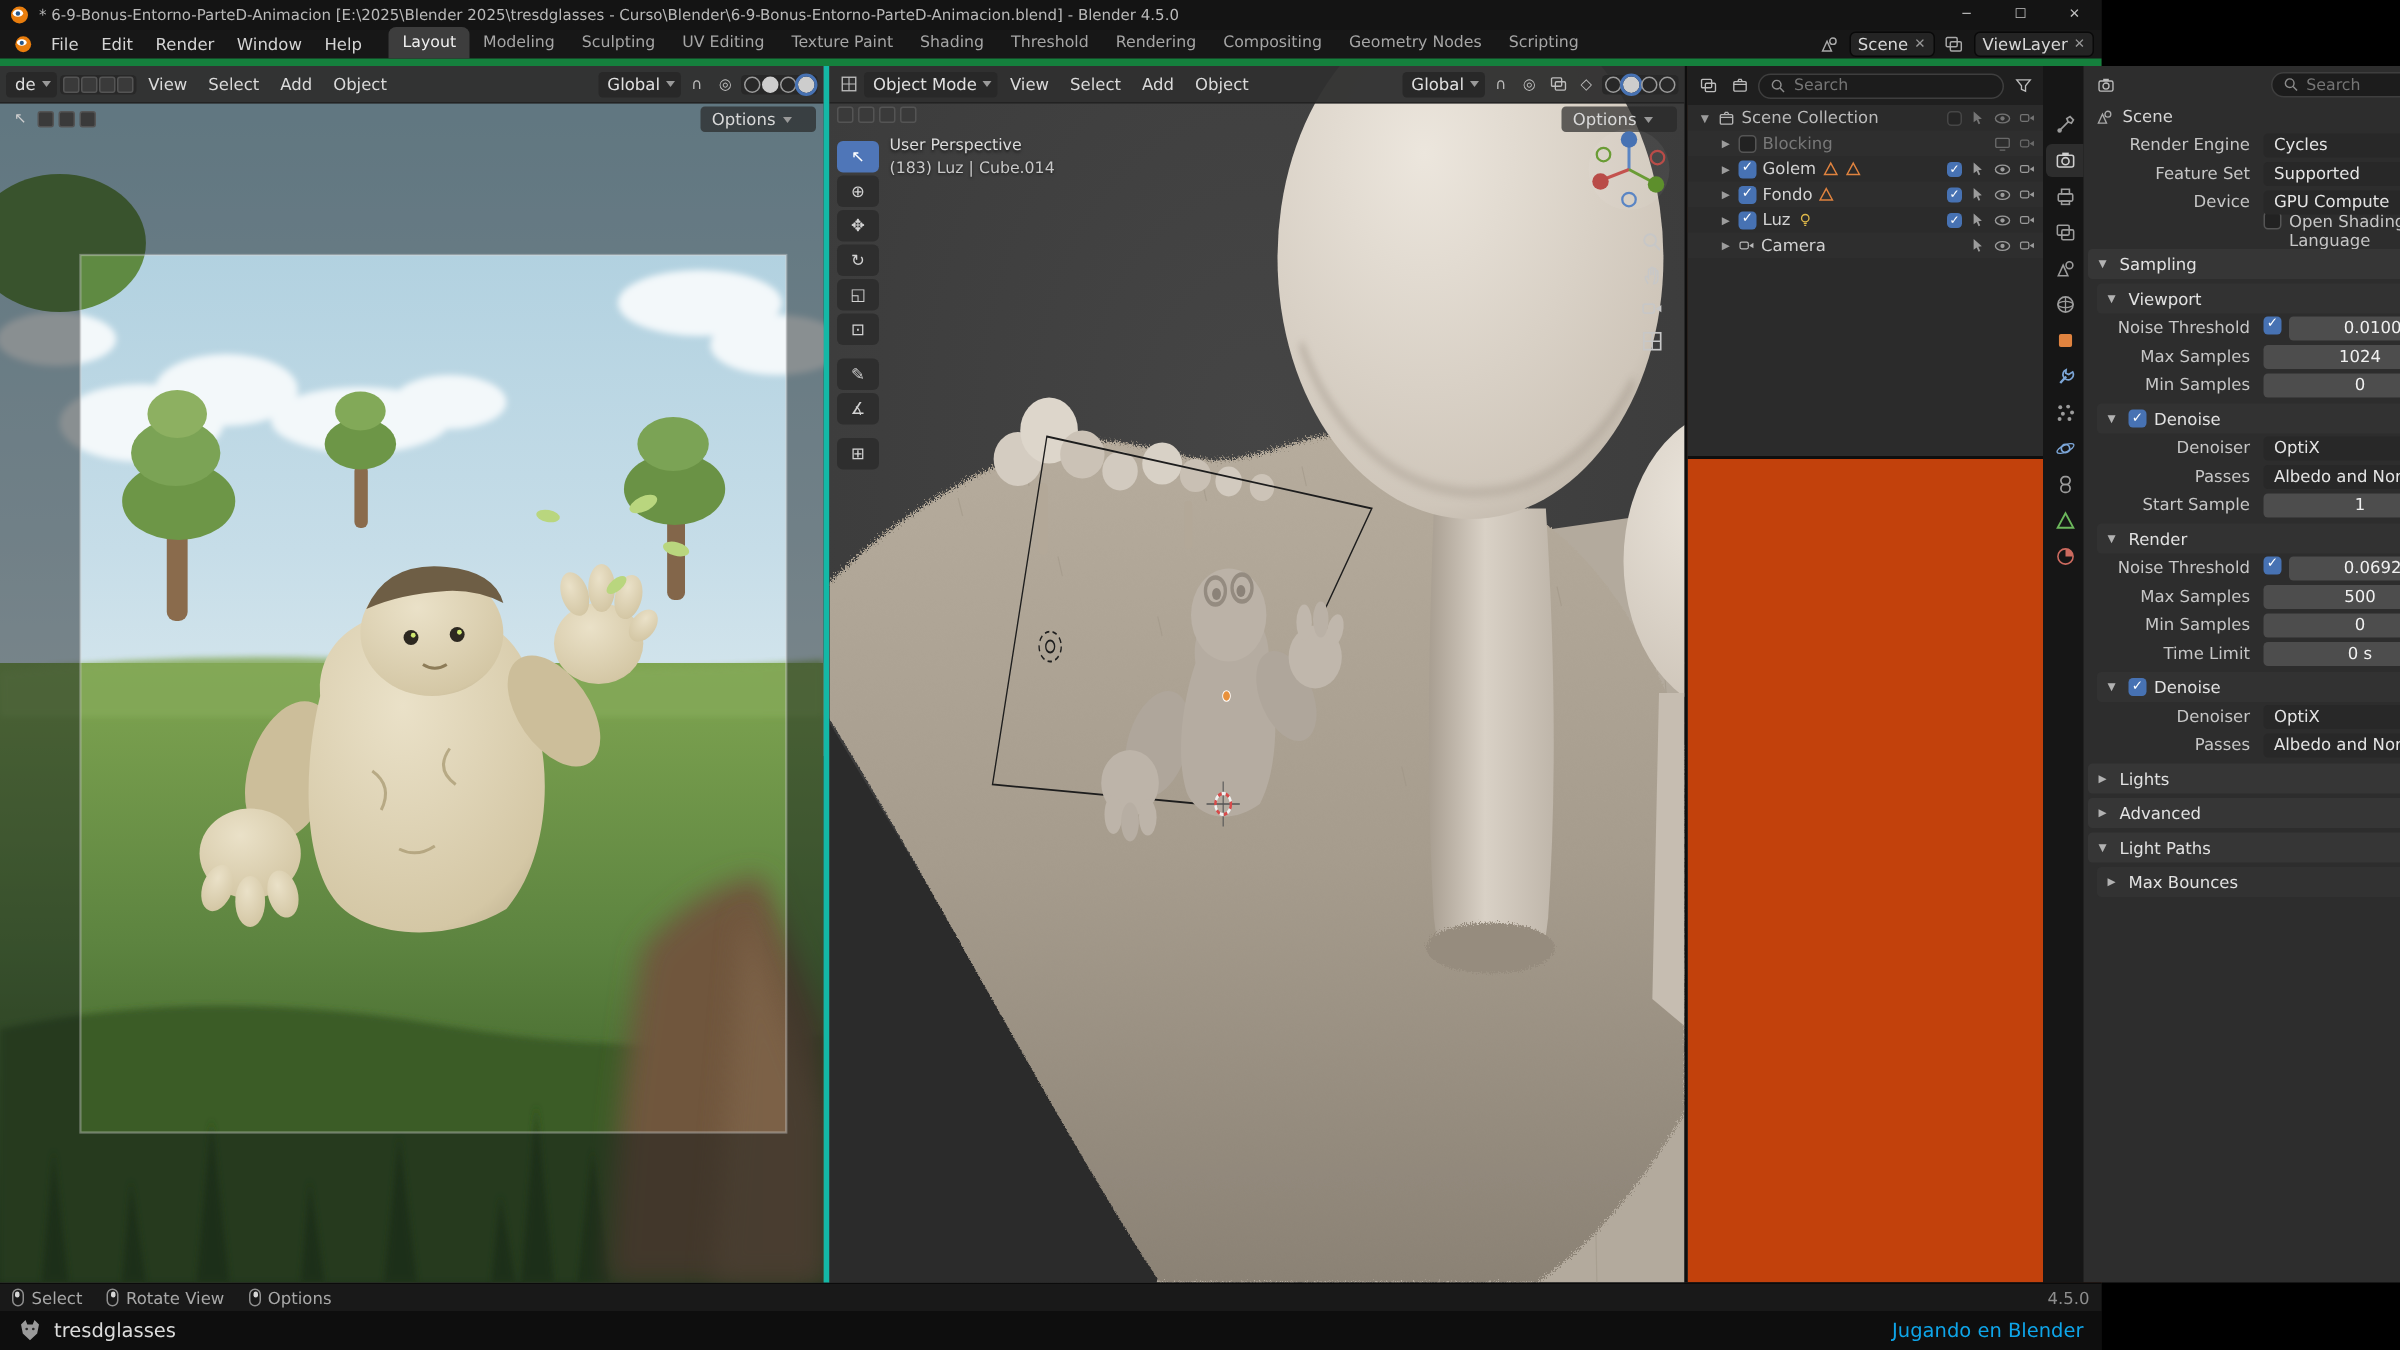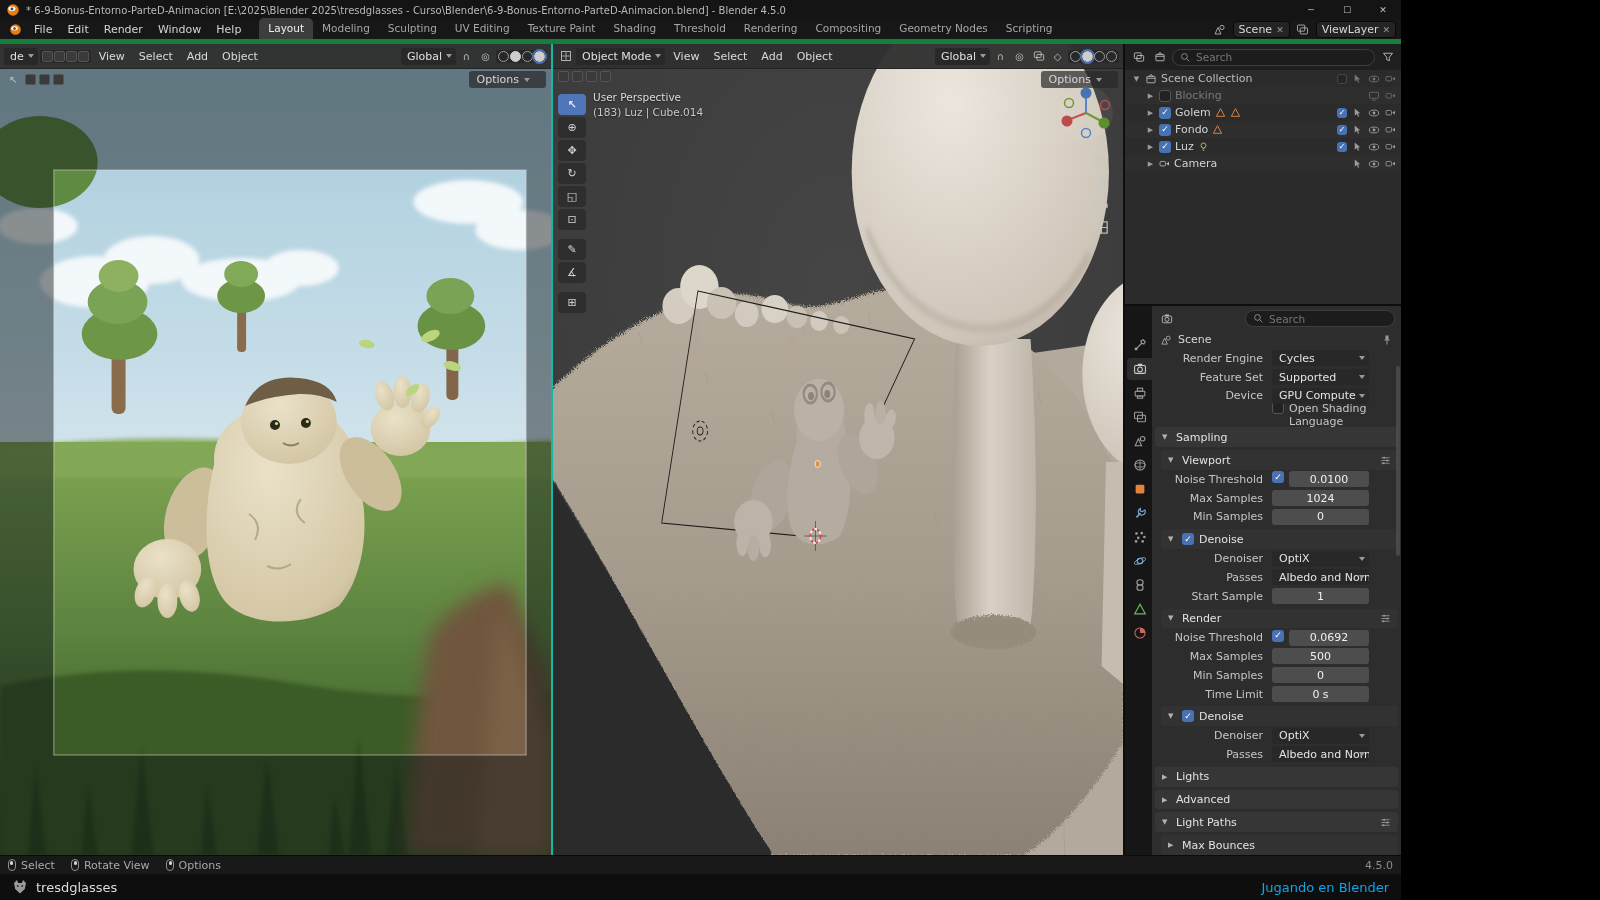--- a/index.html
+++ b/index.html
@@ -17,23 +17,23 @@
 .tabs{display:flex;margin-left:10px;align-items:flex-end;height:100%}
 .wtab{padding:4px 9px 5px;border-radius:5px 5px 0 0;color:#a6a6a6;white-space:nowrap;font-size:10.5px}
 .wtab.active{background:#3d3d3d;color:#f0f0f0}
 .mb-right{margin-left:auto;display:flex;align-items:center;gap:6px}
 .id-widget{display:flex;align-items:center;gap:4px;background:#242424;border:1px solid #090909;border-radius:4px;padding:1px 5px;color:#d8d8d8}
 .id-widget .x{color:#9a9a9a;font-size:9px}
 .mini-ico{width:14px;height:14px;display:inline-flex;align-items:center;justify-content:center;color:#a9a9a9}
 
 .main{flex:1;min-height:0;display:flex}
 .viewport{position:relative;overflow:hidden;background:#3b3b3b}
-.vp-left{width:553px;flex:0 0 auto;border-right:2px solid #14b8a6}
+.vp-left{width:553px;flex:0 0 auto;border-right:4px solid #14b8a6}
 .vp-center{flex:1;border-right:2px solid #0e0e0e}
-.right-col{width:276px;flex:0 0 auto;display:flex;flex-direction:column;min-height:0;background:#c2410c}
+.right-col{width:276px;flex:0 0 auto;display:flex;flex-direction:row;min-height:0;background:#c2410c}
 .viewport svg.scene{position:absolute;inset:0;width:100%;height:100%}
 .vp-header{position:absolute;top:0;left:0;right:0;height:25px;background:rgba(48,48,48,.96);display:flex;align-items:center;gap:2px;padding:0 4px;z-index:8;border-bottom:1px solid rgba(20,20,20,.5)}
 .hdr-dd{display:flex;align-items:center;background:#282828;border-radius:3px;padding:2px 14px 2px 6px;color:#e0e0e0;position:relative;white-space:nowrap}
 .hdr-dd:after,.dd:after{content:"";position:absolute;right:4px;top:50%;margin-top:-2px;border-left:3px solid transparent;border-right:3px solid transparent;border-top:4px solid #999}
 .hdr-menu{padding:2px 6px;color:#dadada;white-space:nowrap}
 .hdr-ico{width:17px;height:17px;border-radius:3px;display:flex;align-items:center;justify-content:center;color:#bdbdbd;font-size:10px;background:transparent}
 .hdr-group{display:flex;align-items:center;background:#282828;border-radius:3px;padding:1px 2px;gap:1px}
 .shade-dot{width:11px;height:11px;border-radius:50%;border:1px solid #9a9a9a}
 .shade-dot.fill{background:#cdcdcd;border-color:#cdcdcd}
 .shade-dot.active{outline:2px solid #4772b3}

